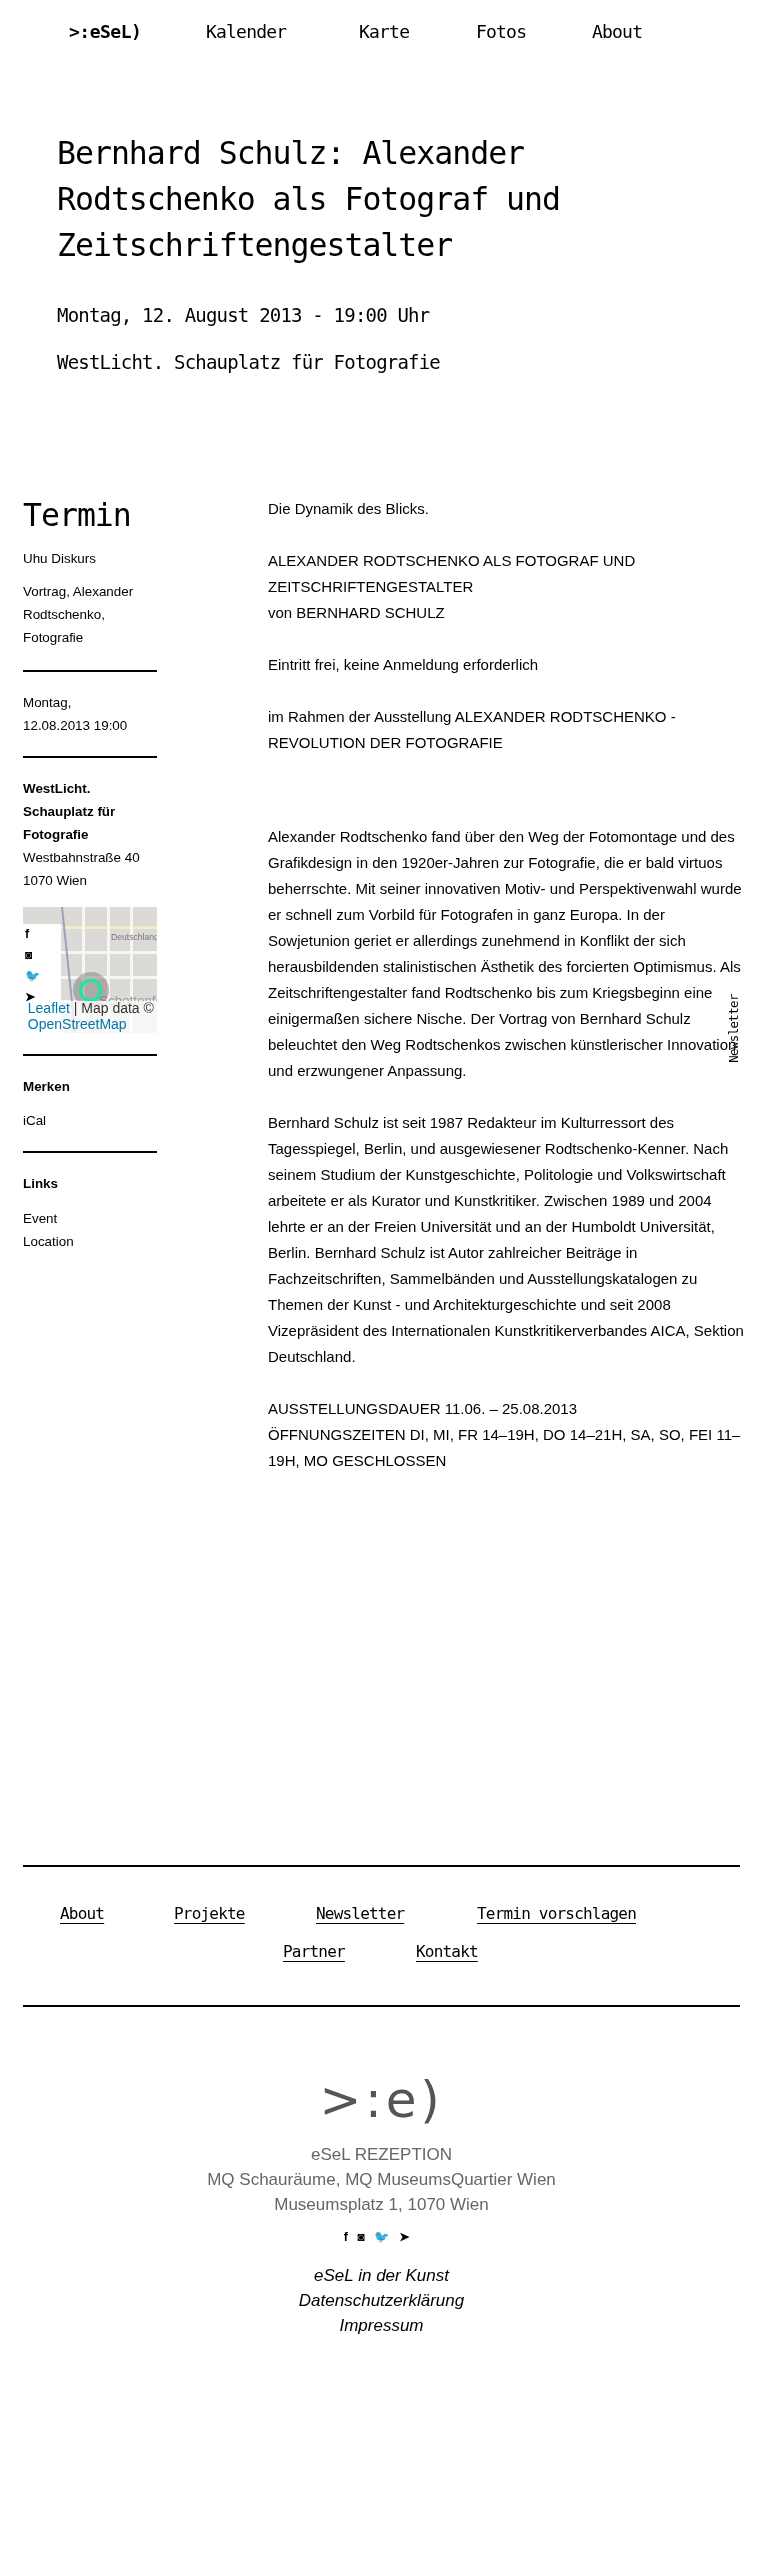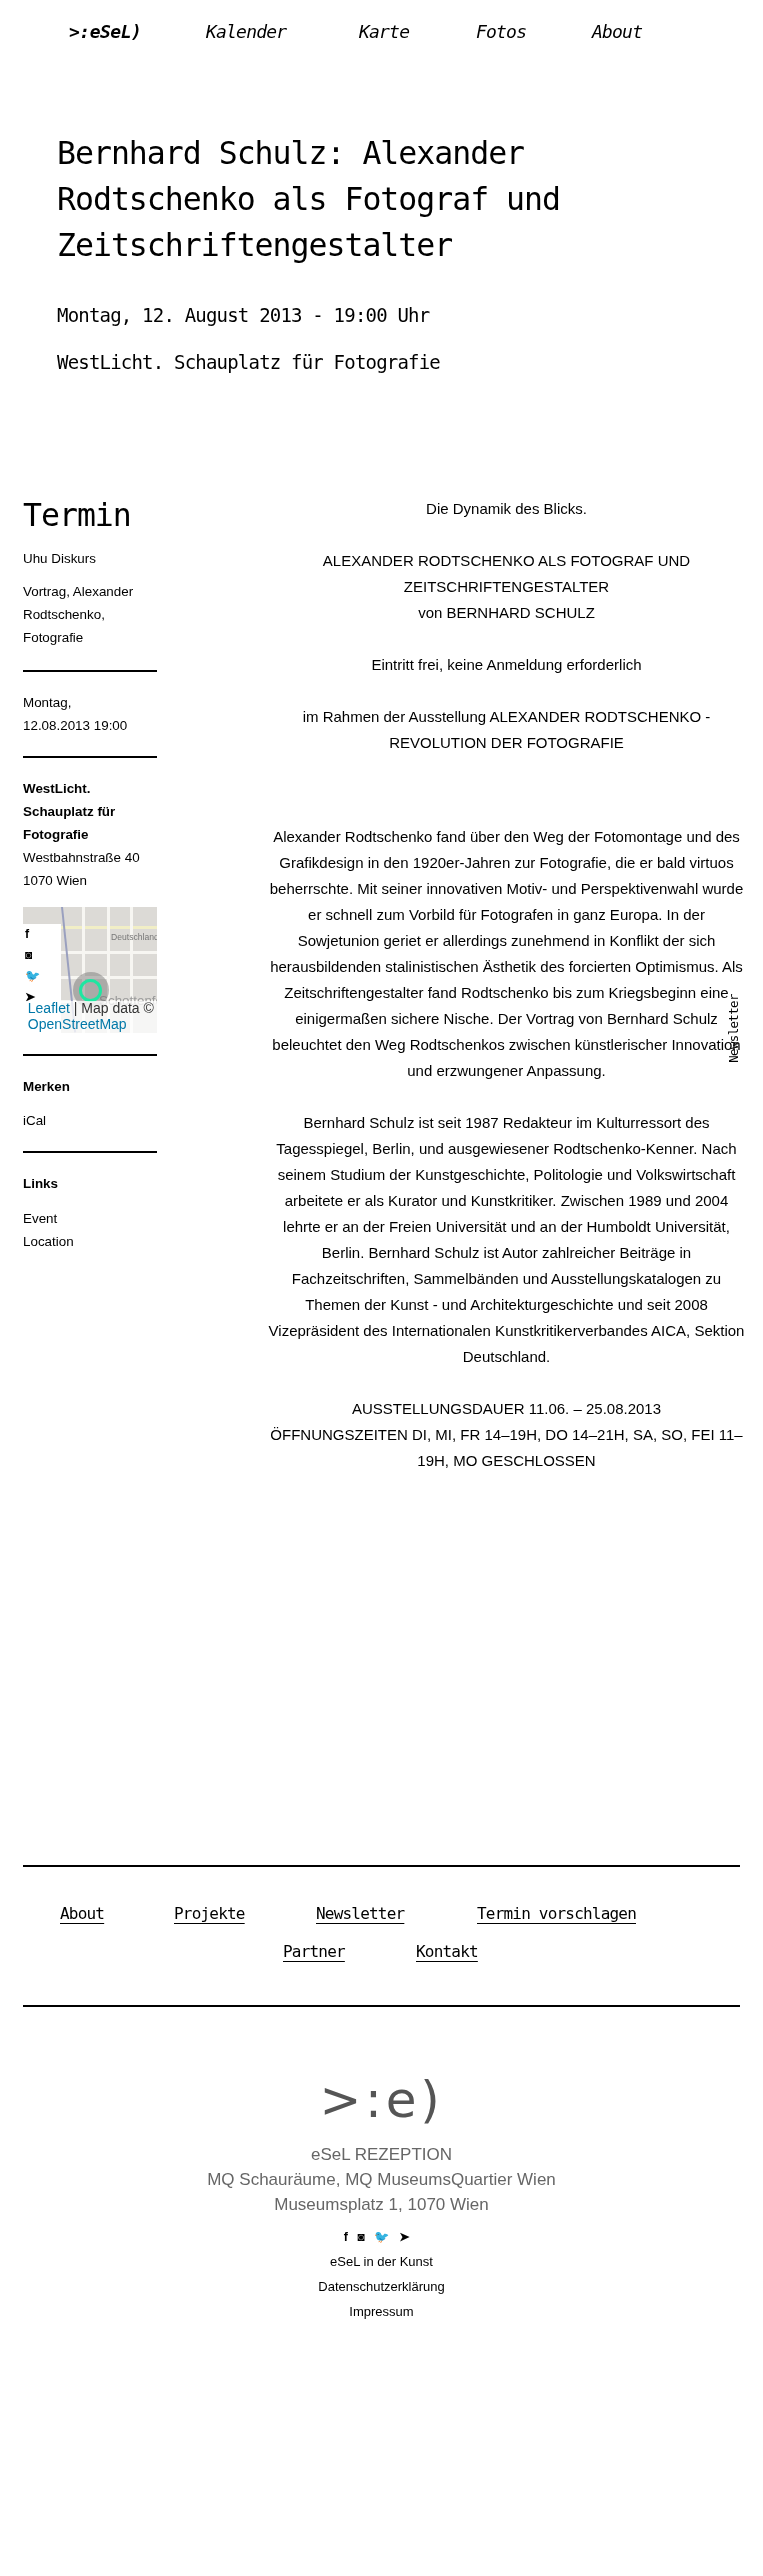--- a/index.html
+++ b/index.html
@@ -1,21 +1,21 @@
 <!DOCTYPE html>
 <html><head>
   <meta charset="utf-8">
   <style>
     * { box-sizing: border-box; margin: 0; padding: 0; }
     html, body { width: 763px; background: #fff; color: #000; }
     body { height: 2576px; position: relative; font-family: "Liberation Sans", sans-serif; }
     a { color: inherit; text-decoration: none; }
 
     
-    .topnav { position: absolute; top: 21px; left: 0; width: 653px; height: 29px; font-style: italic; }
+    .topnav { position: absolute; top: 21px; left: 0; width: 653px; height: 29px; }
     .topnav .logo { position: absolute; left: 69px; top: 0; font-family: "DejaVu Sans Mono", monospace; font-weight: bold; font-size: 18px; letter-spacing: -0.5px; }
     .topnav .nav-item { position: absolute; top: 0; font-family: "DejaVu Sans Mono", monospace; font-size: 18px; letter-spacing: -0.8px; }
 
     
     .hero { position: absolute; top: 130px; left: 57px; width: 649px; text-align: left; }
     .hero h1 { font-family: "DejaVu Sans Mono", monospace; font-weight: normal; font-size: 31.5px; line-height: 46px; letter-spacing: -1px; }
     .hero .date { margin-top: 36px; font-family: "DejaVu Sans Mono", monospace; font-size: 19px; letter-spacing: -0.8px; }
     .hero .venue { margin-top: 25px; font-family: "DejaVu Sans Mono", monospace; font-size: 19px; letter-spacing: -0.8px; }
 
     
@@ -34,38 +34,38 @@
     .map .district-label { position: absolute; left: 76px; top: 82px; font-size: 13.4px; color: #9a9a9a; }
     .map .marker-halo { position: absolute; left: 50px; top: 65px; width: 36px; height: 36px; border-radius: 50%; background: rgba(110,110,110,0.45); }
     .map .marker { position: absolute; left: 56px; top: 72px; width: 23px; height: 23px; border-radius: 50%; border: 3.8px solid #1ee6a1; }
     .map .social-col { position: absolute; left: 0; top: 17px; width: 38px; height: 120px; background: #fff; }
     .map .social-col span { display: block; height: 21px; line-height: 21px; font-size: 12.4px; text-align: left; padding-left: 1.9px; font-weight: bold; }
     .map .attrib { position: absolute; left: 0; bottom: 0; width: 134px; height: 31.5px; background: rgba(255,255,255,0.75); font-size: 14px; line-height: 15.3px; padding-left: 4.8px; color: #333; }
     .map .attrib .lnk { color: #0078a8; }
     .sidebar .sec-head { font-weight: bold; margin-bottom: 11.4px; }
 
     
-    .main { position: absolute; top: 496px; left: 268px; width: 477px; font-size: 15px; line-height: 26px; text-align: center; }
+    .main { position: absolute; top: 496px; left: 268px; width: 477px; font-size: 15px; line-height: 26px; }
     .main p { margin-bottom: 26px; }
 
     
     .newsletter-tab { position: absolute; left: 725px; top: 990px; width: 15.3px; height: 76px; }
     .newsletter-tab span { position: absolute; left: -30.5px; top: 30.5px; width: 76px; transform: rotate(-90deg); font-family: "DejaVu Sans Mono", monospace; font-size: 12.4px; letter-spacing: -0.6px; text-align: center; }
 
     
     .footer-rule { position: absolute; left: 23px; width: 717px; height: 1.9px; background: #000; }
     .footer-links { position: absolute; left: 0; width: 763px; font-family: "DejaVu Sans Mono", monospace; font-size: 16px; letter-spacing: -0.8px; }
     .footer-links a { position: absolute; top: 0; text-decoration: underline; text-underline-offset: 3.8px; }
 
     
     .bottom { position: absolute; top: 2072px; left: 0; width: 763px; text-align: center; }
     .bottom .big-logo { font-family: "DejaVu Sans", sans-serif; font-size: 50px; color: #555; letter-spacing: 3.8px; line-height: 57px; }
     .bottom .addr { margin-top: 13.4px; color: #666; font-size: 17px; line-height: 25px; }
     .bottom .social { margin-top: 11.4px; font-size: 12.4px; font-weight: bold; letter-spacing: 9.5px; }
-    .bottom .links { margin-top: 5px; font-size: 13px; line-height: 25px; }
+    .bottom .links { margin-top: 19px; font-size: 17px; line-height: 25px; font-style: italic; }
     .bottom .links a { display: block; }
   </style>
 </head>
 <body>
 
 <nav class="topnav">
   <a class="logo" href="#">&gt;:eSeL)</a>
   <a class="nav-item" style="left:206px" href="#">Kalender</a>
   <a class="nav-item" style="left:359px" href="#">Karte</a>
   <a class="nav-item" style="left:476px" href="#">Fotos</a>

